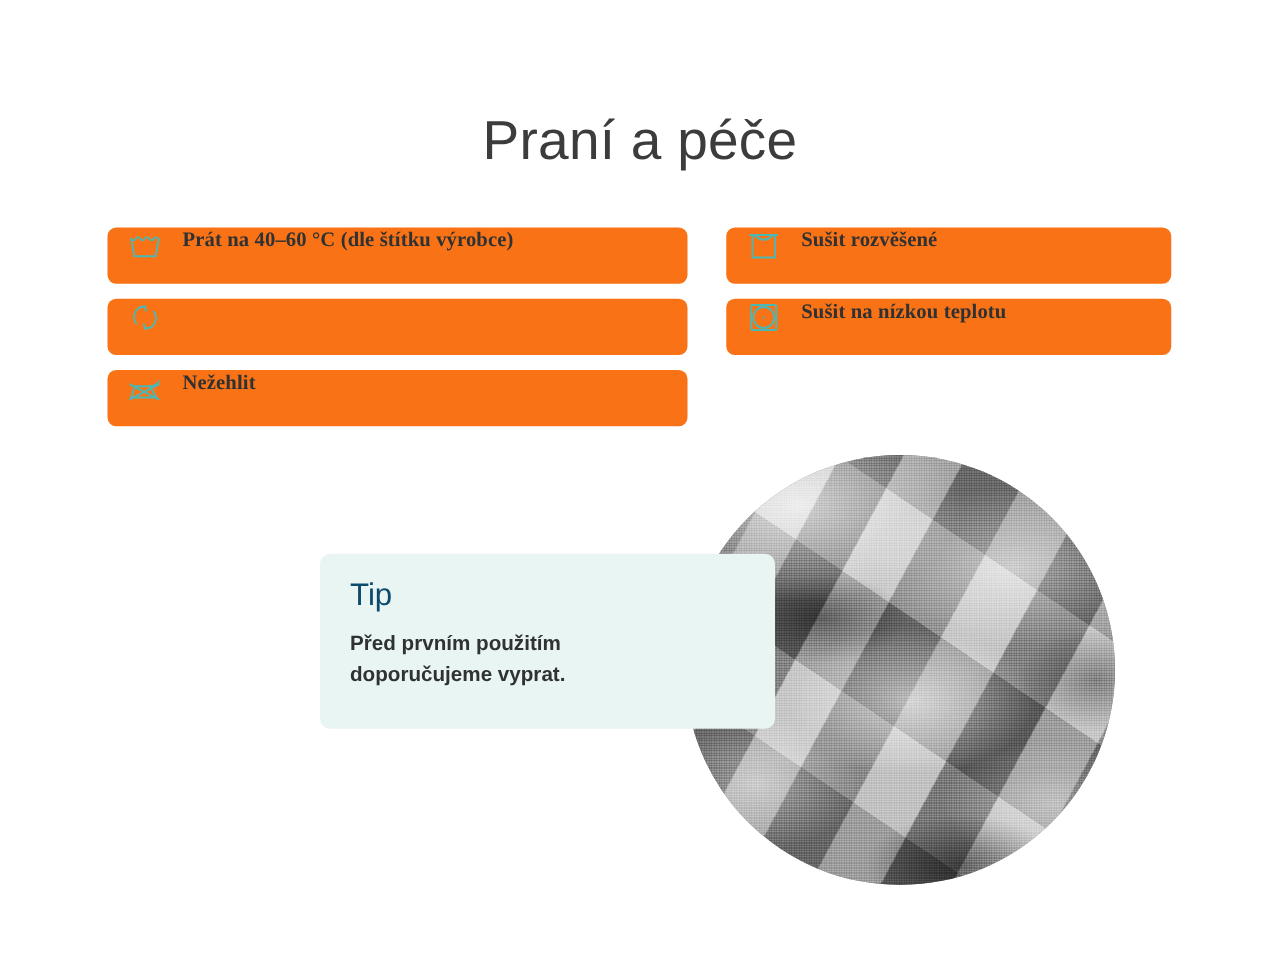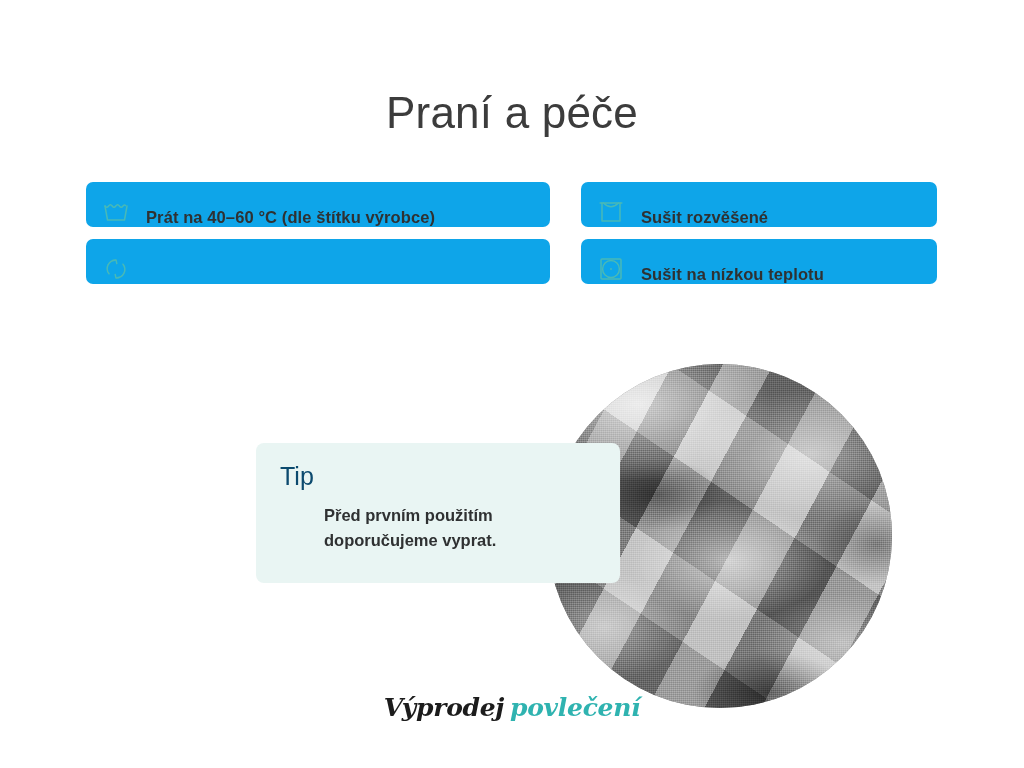--- a/index.html
+++ b/index.html
@@ -37,27 +37,28 @@
 
   
   .care-col {
     position: absolute;
   }
   .care-col.left  { left: 86px;  top: 182px; width: 464px; }
   .care-col.right { left: 581px; top: 182px; width: 356px; }
 
   .care-row {
     display: flex;
-    align-items: flex-end;
+    align-items: flex-start;
     height: 45px;
     margin-bottom: 12px;
-    background: #0ea5e9;
+    background: #f97316;
     border-radius: 7px;
     padding: 0 14px;
     box-sizing: border-box;
+    font-family: Liberation Serif, serif;
   }
 
   .care-icon {
     width: 32px;
     height: 30px;
     flex: 0 0 32px;
     display: flex;
     align-items: center;
     justify-content: center;
     margin-right: 14px;
@@ -129,21 +130,20 @@
     color: #0c4a6e;
     line-height: 1.1;
     margin-bottom: 12px;
   }
   .tip-text {
     font-size: 16.5px;
     font-weight: 700;
     color: #2f3132;
     line-height: 1.55;
     max-width: 250px;
-    margin-left: 44px;
   }
 
   
   .logo {
     position: absolute;
     left: 0;
     top: 693px;
     width: 1024px;
     text-align: center;
     font-family: "DejaVu Serif", serif;
@@ -179,20 +179,32 @@
       <span class="care-icon">
         <svg width="26" height="26" viewBox="0 0 26 26" fill="none" stroke="#49b9b6" stroke-width="1.5" stroke-linecap="round" stroke-linejoin="round">
           <path d="M6 17.8 A8.4 8.4 0 0 1 12.6 4.2"></path>
           <path d="M20 8.2 A8.4 8.4 0 0 1 13.4 21.8"></path>
           <path d="M9.8 4.6 L13.1 4.1 L13.8 7.6"></path>
           <path d="M16.2 21.4 L12.9 21.9 L12.2 18.4"></path>
         </svg>
       </span>
     </div>
 
+    <div class="care-row">
+      <span class="care-icon">
+        <svg width="30" height="22" viewBox="0 0 30 22" fill="none" stroke="#49b9b6" stroke-width="1.5" stroke-linecap="round" stroke-linejoin="round">
+          <path d="M4 18 L7 9 L19 9 q5 0 7 -4"></path>
+          <path d="M4 18 L24 18"></path>
+          <path d="M19 9 L24 18"></path>
+          <path d="M3 7.5 L26 19.5"></path>
+          <path d="M26 7.5 L3 19.5"></path>
+        </svg>
+      </span>
+      <span class="care-label">Nežehlit</span>
+    </div>
 
   </div>
 
   <div class="care-col right">
 
     <div class="care-row">
       <span class="care-icon">
         <svg width="26" height="26" viewBox="0 0 26 26" fill="none" stroke="#49b9b6" stroke-width="1.5" stroke-linecap="round" stroke-linejoin="round">
           <path d="M4 4 L4 22 L22 22 L22 4"></path>
           <path d="M2.2 4 L23.8 4"></path>
@@ -221,17 +233,14 @@
   </div>
 
   <div class="tip-card">
     <div class="tip-title">Tip</div>
     <div class="tip-text">
       <div>Před prvním použitím</div>
       <div>doporučujeme vyprat.</div>
     </div>
   </div>
 
-  <div class="logo">
-    <span class="part-a">Výprodej</span><span class="part-b">povlečení</span>
-  </div>
 
 </div>
 
 </body></html>

